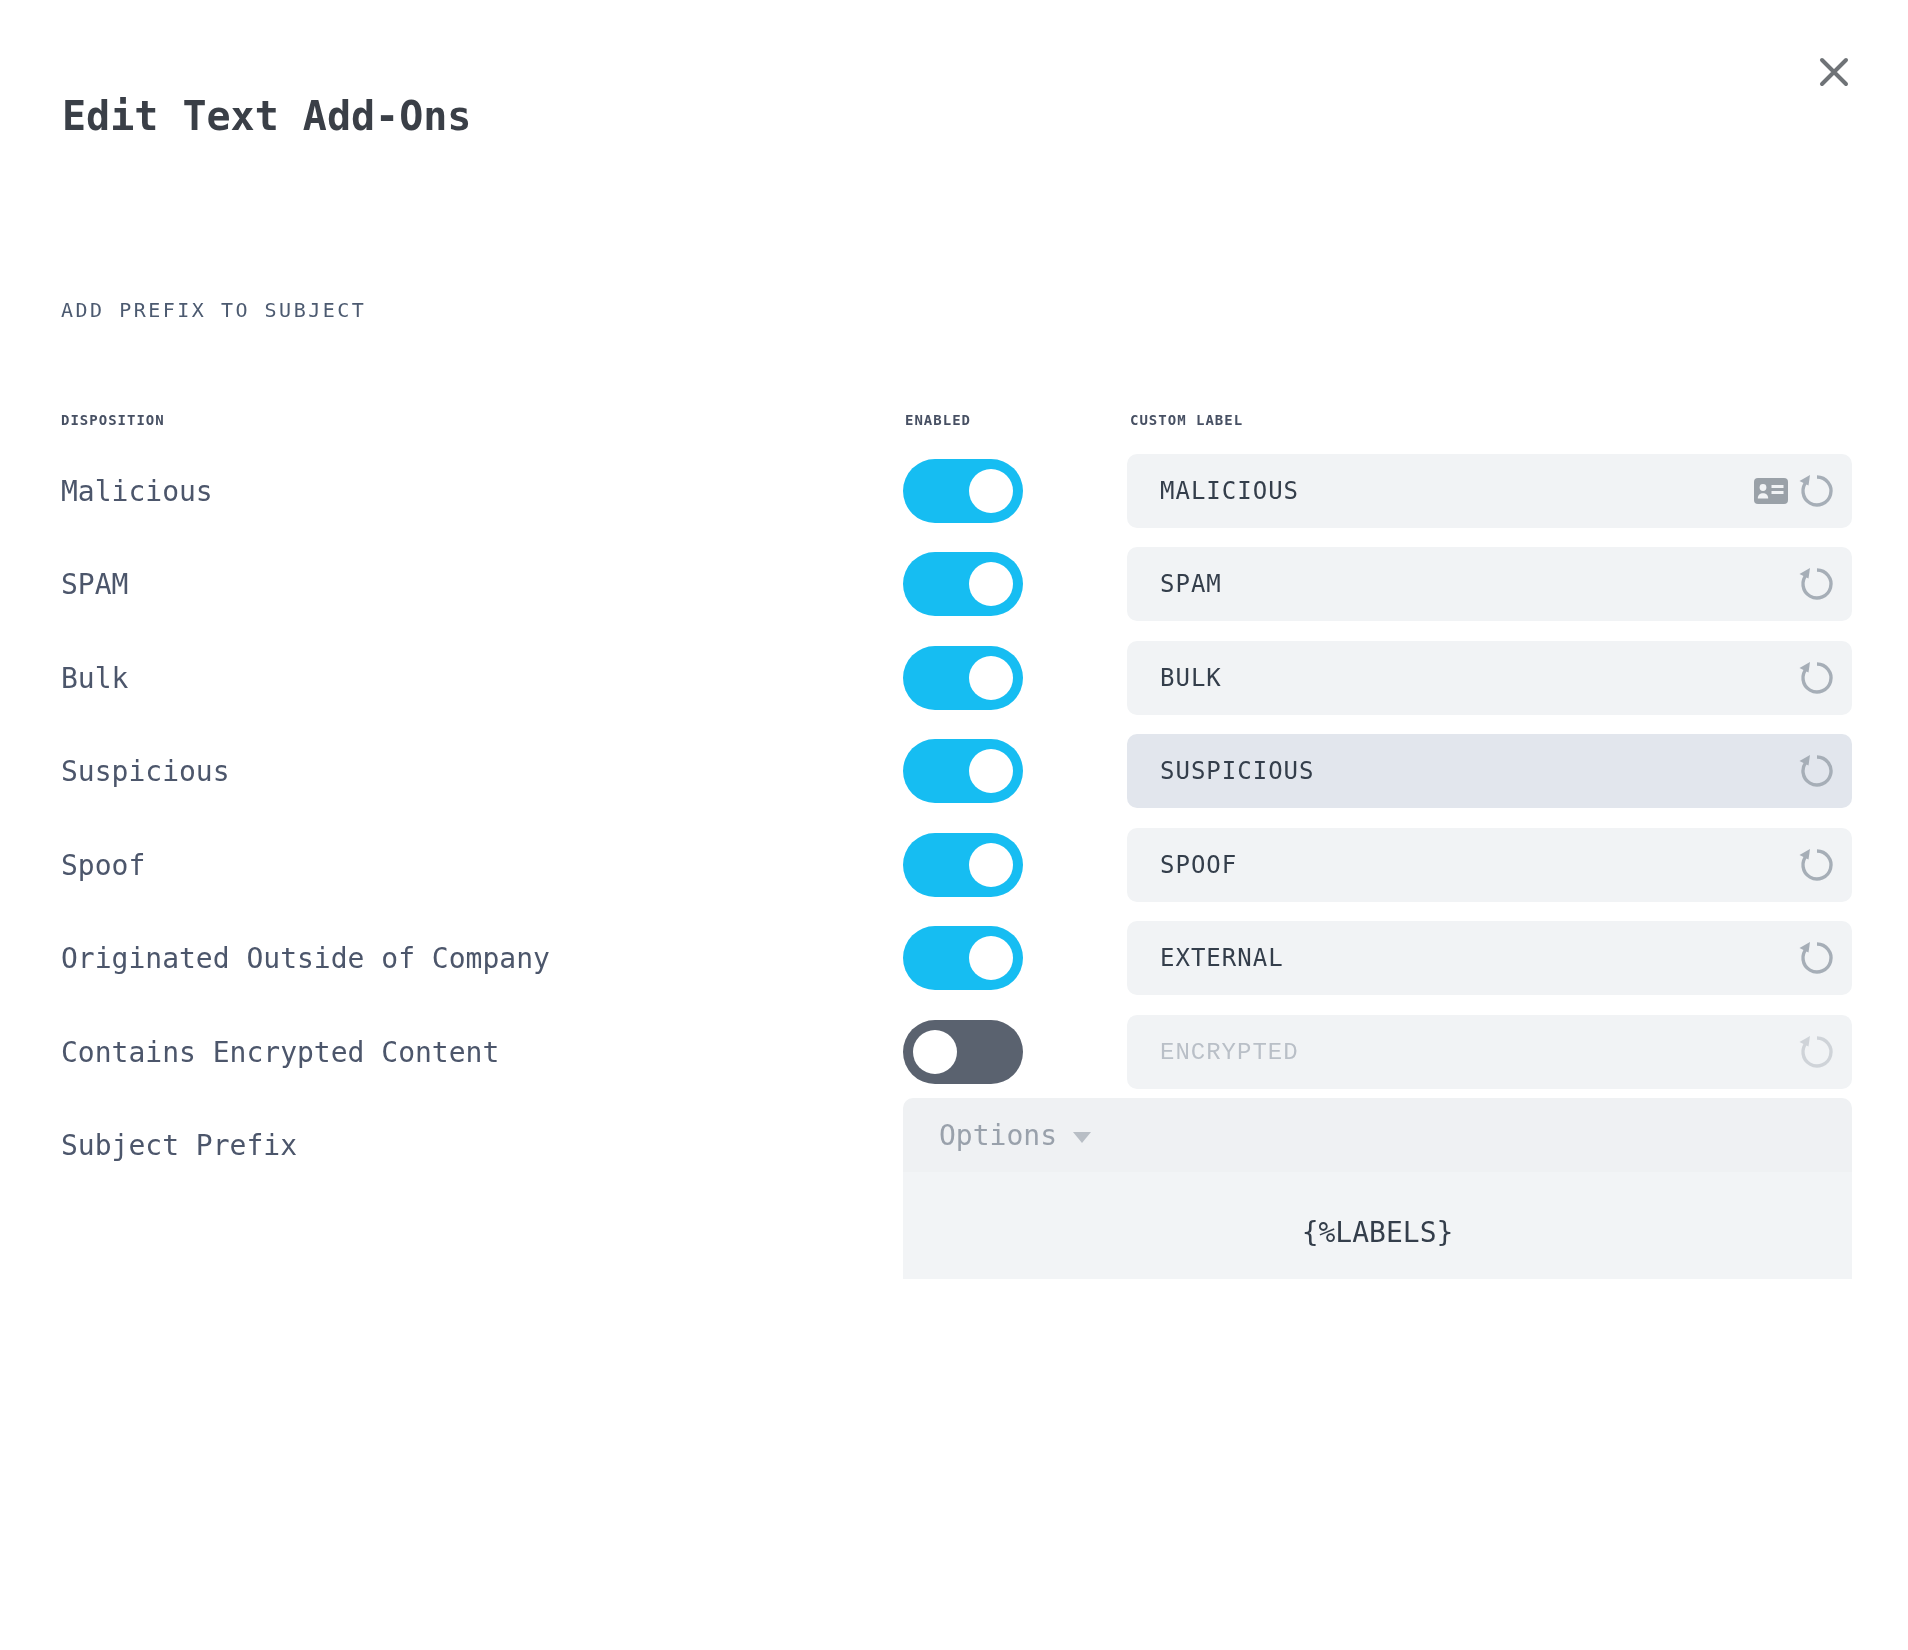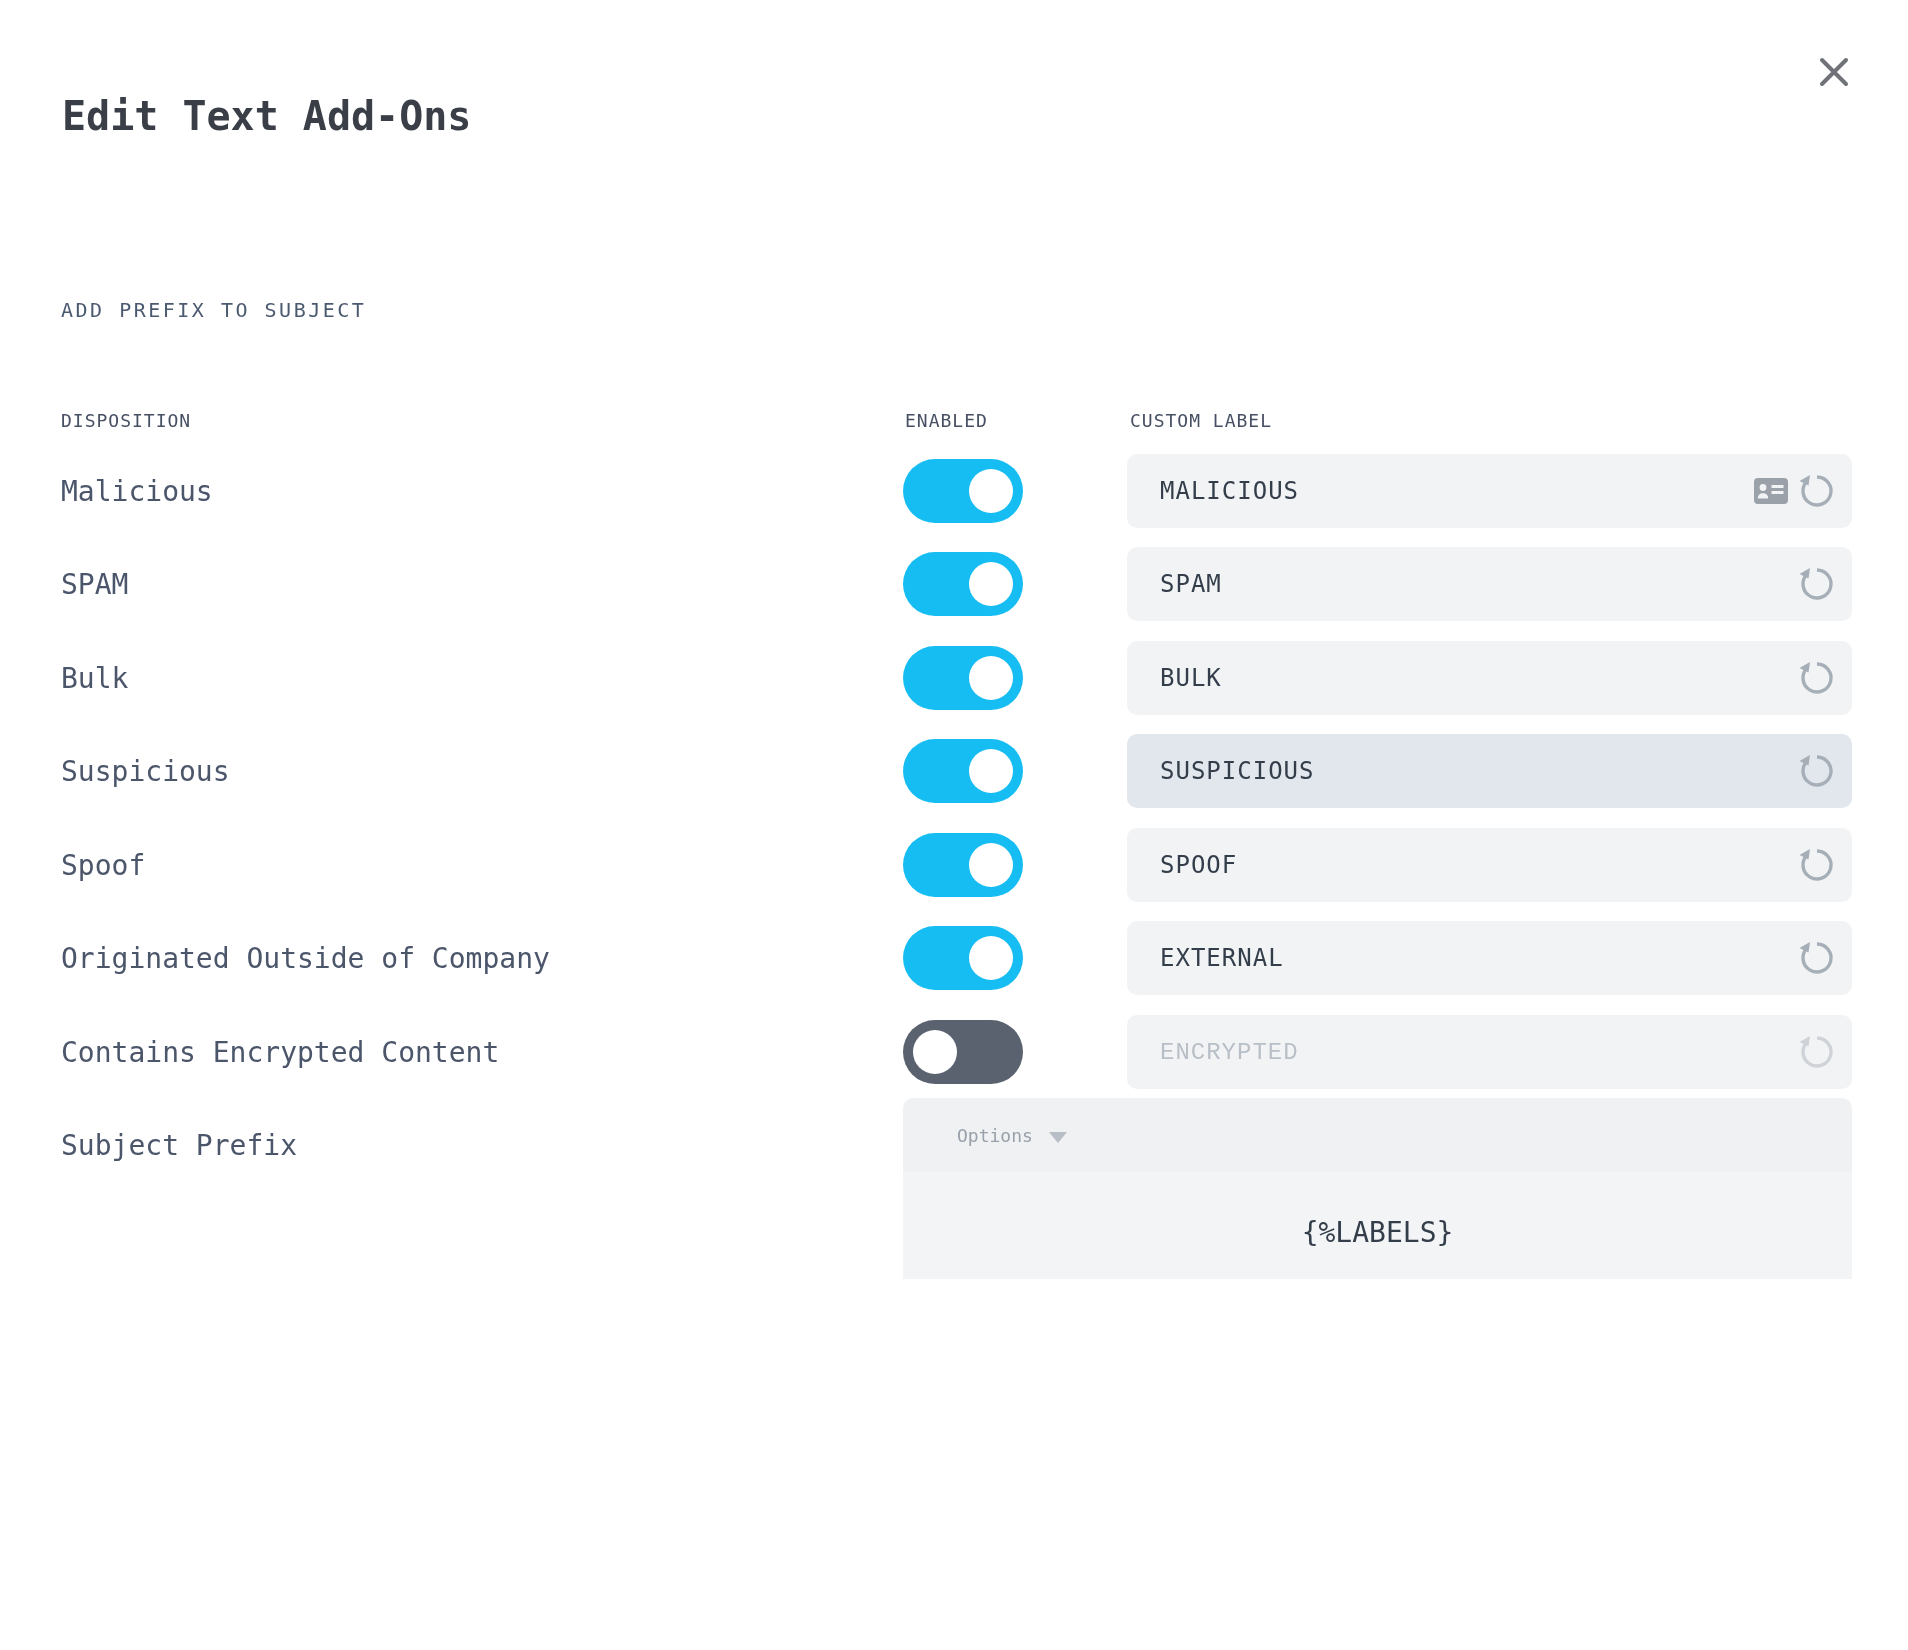--- a/index.html
+++ b/index.html
@@ -10,21 +10,21 @@
     font-size:40px;font-weight:700;color:var(--title-color,#3A3F47);letter-spacing:0px;white-space:nowrap;}
 
   .close-btn{position:absolute;left:1812px;top:50px;width:44px;height:44px;border:none;background:transparent;
     cursor:pointer;padding:0;display:flex;align-items:center;justify-content:center;}
   .close-btn svg{display:block;}
 
   .section-header{position:absolute;left:61px;top:310px;transform:translateY(-50%);
     font-size:20px;font-weight:400;color:var(--section-color,#4C5A70);letter-spacing:2.5px;white-space:nowrap;}
 
   .col-header{position:absolute;top:420px;transform:translateY(-50%);
-    font-size:18px;font-weight:400;color:var(--header-color,#475063);letter-spacing:1px;white-space:nowrap;}
+    font-size:14px;font-weight:700;color:var(--header-color,#475063);letter-spacing:1px;white-space:nowrap;}
   .col-disposition{left:61px;}
   .col-enabled{left:905px;}
   .col-custom{left:1130px;text-align:right;}
 
   .row{position:absolute;left:0;width:100%;height:0;}
   .row-label{position:absolute;left:61px;top:0;transform:translateY(-50%);
     font-size:28px;color:var(--label-color,#4C566B);white-space:nowrap;}
 
   .toggle{position:absolute;left:903px;top:0;transform:translateY(-50%);
     width:120px;height:64px;border-radius:32px;cursor:pointer;}
@@ -42,21 +42,21 @@
   .field.disabled .field-text{font-family:Liberation Mono, monospace;letter-spacing:1px;
     color:var(--disabled-text,#B9BFC7);}
   .field-icons{position:absolute;right:14px;top:0;height:100%;display:flex;align-items:center;gap:8px;}
   .icon-btn{border:none;background:transparent;padding:0;cursor:pointer;display:flex;align-items:center;}
   .field.disabled .icon-btn{opacity:.45;cursor:default;}
 
   .editor{position:absolute;left:903px;top:1098px;width:949px;height:459px;}
   .editor-toolbar{position:absolute;left:0;top:0;width:100%;height:74px;box-sizing:border-box;
     background:var(--toolbar-bg,#EFF1F3);border-radius:10px 10px 0 0;
     display:flex;align-items:center;cursor:pointer;}
-  .editor-toolbar .opt-label{margin-left:54px;font-size:18px;color:var(--options-text,#99A1AB);}
+  .editor-toolbar .opt-label{margin-left:36px;font-size:28px;color:var(--options-text,#99A1AB);}
   .caret{width:0;height:0;margin-left:16px;margin-top:4px;
     border-left:9px solid transparent;border-right:9px solid transparent;
     border-top:11px solid var(--caret-color,#B8BEC5);}
   .editor-textarea{position:absolute;left:0;top:74px;width:100%;height:383px;box-sizing:border-box;
     background:var(--textarea-bg,#F2F4F6);border-radius:0 0 10px 10px;
     padding:44px 37px 0 37px;font-size:28px;color:var(--field-text,#343E4B);
     white-space:pre-wrap;cursor:text;text-align:center;}
   .resize-handle{position:absolute;right:7px;bottom:6px;}
 </style>
 </head>

